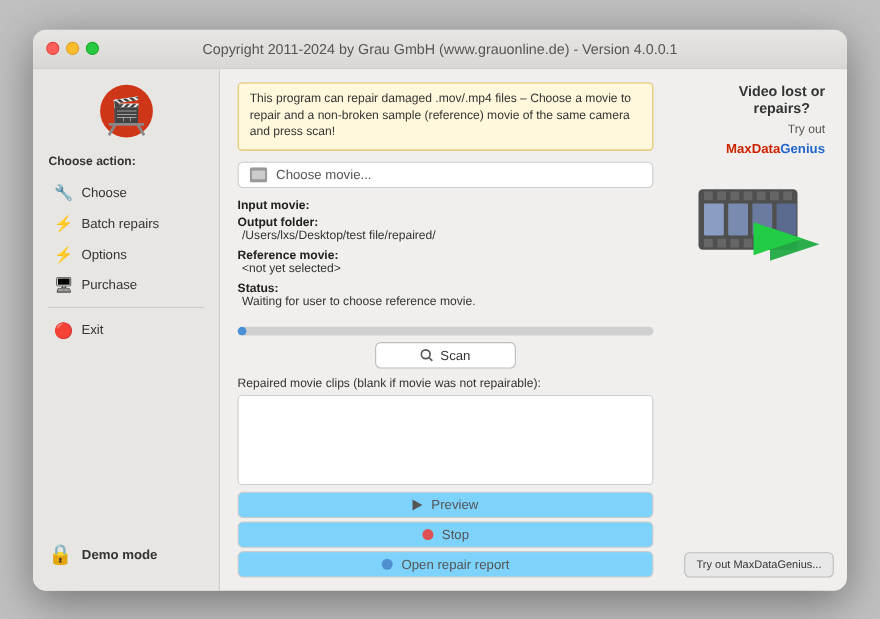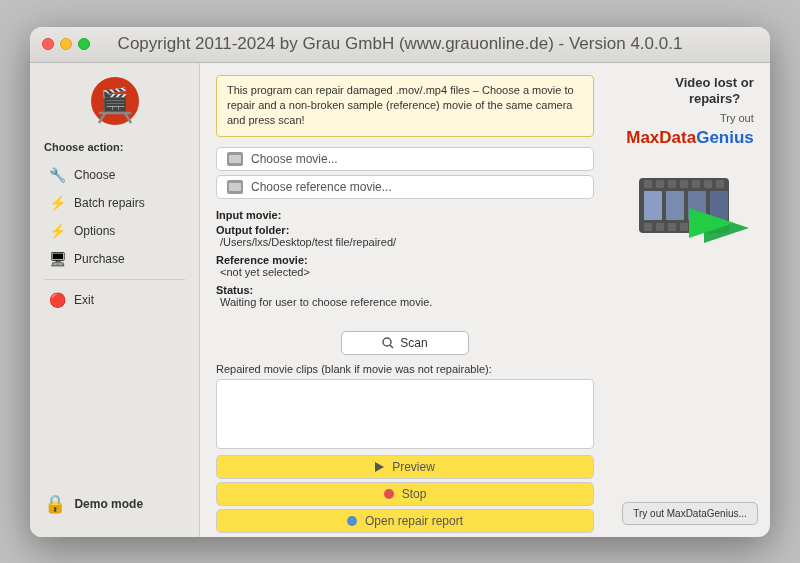--- a/index.html
+++ b/index.html
@@ -43,21 +43,21 @@
       border-radius: 50%;
       cursor: pointer;
     }
     .tl-red { background: #ff5f57; border: 1px solid #e0443e; }
     .tl-yellow { background: #ffbd2e; border: 1px solid #dfa123; }
     .tl-green { background: #28c840; border: 1px solid #1aab29; }
     .titlebar-title {
       position: absolute;
       left: 50%;
       transform: translateX(-50%);
-      font-size: 17px;
+      font-size: 13px;
       color: #555;
       white-space: nowrap;
       text-align: right;
     }
     .content {
       display: flex;
       flex: 1;
       overflow: hidden;
     }
     .sidebar {
@@ -222,21 +222,21 @@
       display: flex;
       flex-direction: column;
       gap: 3px;
       margin-top: 6px;
     }
     .action-button {
       display: flex;
       align-items: center;
       justify-content: center;
       gap: 8px;
-      background: #fde047;
+      background: #7dd3fc;
       border: 1px solid #ccc;
       border-radius: 5px;
       padding: 4px 10px;
       cursor: pointer;
       font-size: 12px;
       color: #555;
     }
     .action-btn-icon {
       width: 10px;
       height: 10px;
@@ -271,21 +271,21 @@
       font-size: 13px;
       font-weight: 600;
       color: #333;
       line-height: 1.3;
     }
     .ad-subtitle {
       font-size: 11px;
       color: #555;
     }
     .ad-brand {
-      font-size: 17px;
+      font-size: 12px;
       font-weight: 700;
     }
     .brand-max { color: #cc2200; }
     .brand-data { color: #cc2200; }
     .brand-genius { color: #2266cc; }
     .film-graphic {
       margin: 6px 0;
     }
     .try-button {
       background: #e8e8e8;
@@ -364,27 +364,20 @@
     <div class="main">
       <div class="top-notice">This program can repair damaged .mov/.mp4 files – Choose a movie to repair and a non-broken sample (reference) movie of the same camera and press scan!</div>
 
       <div class="file-buttons">
         <button class="file-button">
           <svg width="16" height="14" viewBox="0 0 16 14">
               <rect width="16" height="14" rx="2" fill="#999"></rect>
               <rect x="2" y="3" width="12" height="8" fill="#ccc" rx="1"></rect>
             </svg>
           <span>Choose movie...</span>
-        </button>
-        <button class="file-button">
-          <svg width="16" height="14" viewBox="0 0 16 14">
-              <rect width="16" height="14" rx="2" fill="#999"></rect>
-              <rect x="2" y="3" width="12" height="8" fill="#ccc" rx="1"></rect>
-            </svg>
-          <span>Choose reference movie...</span>
         </button>
       </div>
 
       <div class="info-section">
         <div>
           <span class="info-row-label">Input movie:</span>
         </div>
         <div>
           <span class="info-row-label">Output folder:</span>
           <div class="info-row-value">/Users/lxs/Desktop/test file/repaired/</div>

